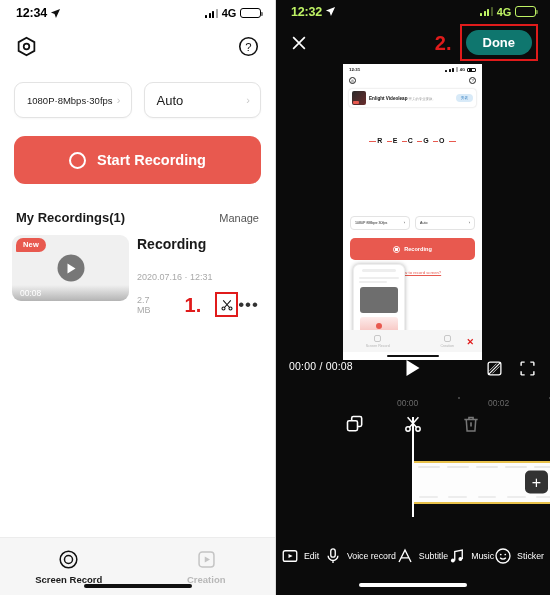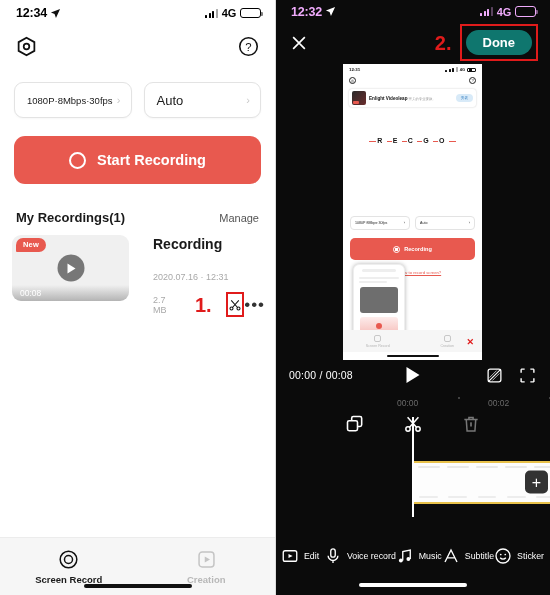--- a/index.html
+++ b/index.html
@@ -75,21 +75,21 @@
     border: 2.5px solid #fff; background: transparent;
   }
 
   .sec-head {
     display: flex; align-items: baseline; justify-content: space-between;
     padding: 26px 16px 0 16px;
   }
   .sec-title { font-size: 13px; font-weight: bold; color: #1a1a1a; }
   .manage { font-size: 11px; color: #555; cursor: pointer; }
 
-  .rec-row { display: flex; padding: 10px 14px 0 12px; gap: 24px; }
+  .rec-row { display: flex; padding: 10px 14px 0 12px; gap: 8px; }
   .thumb {
     width: 117px; height: 66px; border-radius: 9px; background: #f0f0f0;
     position: relative; overflow: hidden; flex: none;
   }
   .new-badge {
     position: absolute; left: 4px; top: 3px; background: #e8594f; color: #fff;
     font-size: 7.5px; font-weight: bold; padding: 2px 7px 2.5px 7px;
     border-radius: 7px 7px 7px 1px; letter-spacing: .2px;
   }
   .play-circle {
@@ -254,21 +254,21 @@
   .mini-tab .ic { width: 7px; height: 7px; margin: 0 auto 1.5px auto;
     border: .7px solid #c8c8c8; border-radius: 2px; }
   .mini-home { position:absolute; left:50%; bottom:3px; transform:translateX(-50%);
     width: 52px; height: 2px; background:#111; border-radius:1px; }
   .mini-x {
     position: absolute; right: 8px; bottom: 13px; color: #e01b1b;
     font-size: 9px; font-weight: bold; line-height: 1;
   }
 
   .playrow {
-    height: 34px; display: flex; align-items: center; padding: 0 14px;
+    height: 34px; display: flex; align-items: flex-start; padding: 0 14px;
     position: relative;
   }
   .time-txt { font-size: 10.5px; color: #fff; letter-spacing: .2px; }
   .play-btn {
     position: absolute; left: 50%; transform: translateX(-50%);
     width: 0; height: 0; border-left: 13px solid #fff;
     border-top: 8px solid transparent; border-bottom: 8px solid transparent;
     cursor: pointer;
   }
   .playrow-right { margin-left: auto; display: flex; align-items: center; gap: 16px; }
@@ -430,21 +430,21 @@
         <span class="lbl">Creation</span>
       </div>
     </div>
     <div class="home-ind-l"></div>
   </div>
 
   <div class="divider"></div>
 
   <div class="phone-right">
 
-    <div class="statusbar" style="color:#f0abfc;">
+    <div class="statusbar" style="color:#bef264;">
       <div class="sb-left">
         <span>12:32</span>
         <svg class="loc-arrow" width="11" height="11" viewBox="0 0 24 24">
           <path d="M22 2 2 10l8 3 3 9z" fill="#fff"></path>
         </svg>
       </div>
       <div class="sb-right">
         <span class="sig-bars">
             <i></i>
             <i></i>
@@ -617,34 +617,34 @@
           <svg width="18" height="18" viewBox="0 0 24 24">
             <rect x="9" y="2.5" width="6" height="11" rx="3" fill="none" stroke="#fff" stroke-width="1.8"></rect>
             <path d="M5.5 11.5a6.5 6.5 0 0 0 13 0M12 18v3.2" fill="none" stroke="#fff" stroke-width="1.8"></path>
           </svg>
         </span>
         <span class="lbl">Voice record</span>
       </div>
       <div class="bi">
         <span class="glyph">
           <svg width="18" height="18" viewBox="0 0 24 24">
+            <path d="M4 20 12 4l8 16M7.2 14.5h9.6" fill="none" stroke="#fff" stroke-width="1.8"></path>
+          </svg>
+        </span>
+        <span class="lbl">Subtitle</span>
+      </div>
+      <div class="bi">
+        <span class="glyph">
+          <svg width="18" height="18" viewBox="0 0 24 24">
             <path d="M9 18V6l10-2v12" fill="none" stroke="#fff" stroke-width="1.8"></path>
             <circle cx="6.5" cy="18" r="2.6" fill="#fff"></circle>
             <circle cx="16.5" cy="16" r="2.6" fill="#fff"></circle>
           </svg>
         </span>
         <span class="lbl">Music</span>
-      </div>
-      <div class="bi">
-        <span class="glyph">
-          <svg width="18" height="18" viewBox="0 0 24 24">
-            <path d="M4 20 12 4l8 16M7.2 14.5h9.6" fill="none" stroke="#fff" stroke-width="1.8"></path>
-          </svg>
-        </span>
-        <span class="lbl">Subtitle</span>
       </div>
       <div class="bi">
         <span class="glyph">
           <svg width="18" height="18" viewBox="0 0 24 24">
             <circle cx="12" cy="12" r="9.3" fill="none" stroke="#fff" stroke-width="1.8"></circle>
             <circle cx="9" cy="10" r="1.15" fill="#fff"></circle>
             <circle cx="15" cy="10" r="1.15" fill="#fff"></circle>
             <path d="M8.2 14.3a5 5 0 0 0 7.6 0" fill="none" stroke="#fff" stroke-width="1.7"></path>
           </svg>
         </span>

